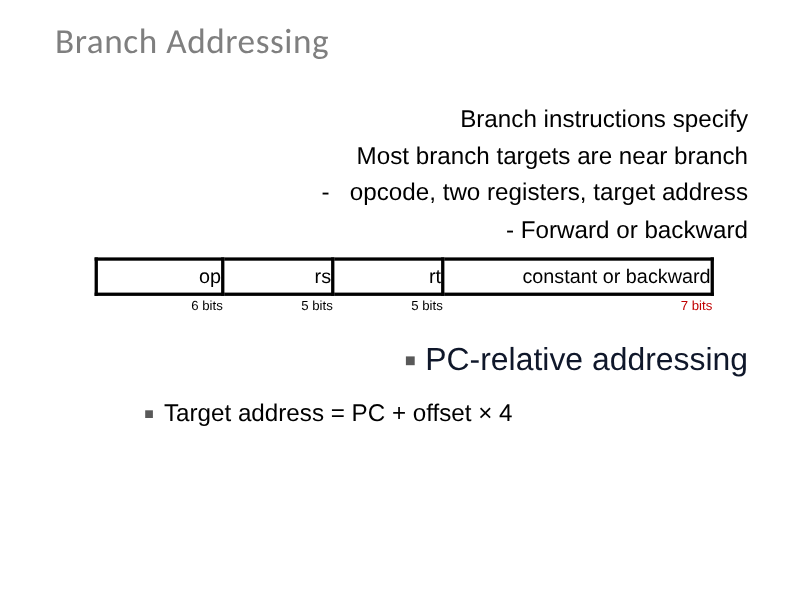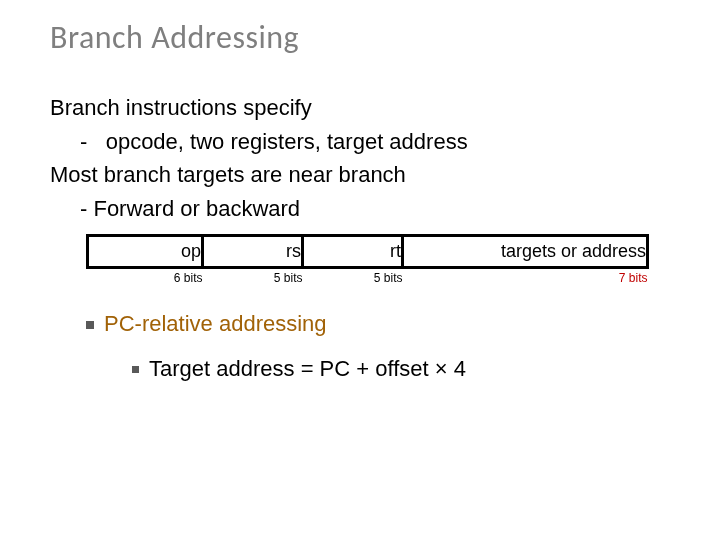--- a/index.html
+++ b/index.html
@@ -21,20 +21,21 @@
     color: #7f7f7f;
     margin: 0 0 36px 0;
     font-weight: 400;
     letter-spacing: 0.5px;
   }
   .body-text {
     font-size: 22px;
     color: #000;
     line-height: 1.35;
     margin: 0 0 4px 0;
+    text-align: right;
   }
   .indent-dash {
     padding-left: 30px;
   }
   .fmt-table {
     border-collapse: collapse;
     margin: 10px 0 6px 36px;
     table-layout: fixed;
   }
   .fmt-table td {
@@ -65,58 +66,59 @@
     height: 7px;
     background: #595959;
     vertical-align: middle;
     margin-right: 10px;
   }
   .pc-block {
     margin-top: 22px;
     margin-left: 36px;
   }
   .pc-main {
-    font-size: 22px;
-    color: #a16207;
+    font-size: 29px;
+    color: #0f172a;
     margin-bottom: 6px;
+    text-align: right;
   }
   .pc-sub {
     font-size: 22px;
     color: #000;
     margin-left: 46px;
     line-height: 1.45;
     margin-top: 16px;
   }
 </style>
 </head>
 <body>
 
 <div class="slide">
   <h1 class="title">Branch Addressing</h1>
 
   <div>
     <p class="body-text">Branch instructions specify</p>
+    <p class="body-text">Most branch targets are near branch</p>
     <p class="body-text indent-dash">-&nbsp;&nbsp;&nbsp;opcode, two registers, target address</p>
-    <p class="body-text">Most branch targets are near branch</p>
     <p class="body-text indent-dash">- Forward or backward</p>
   </div>
 
   <table class="fmt-table">
     <colgroup>
       <col style="width:115px">
       <col style="width:100px">
       <col style="width:100px">
       <col style="width:245px">
     </colgroup>
     <tbody>
         <tr>
       <td class="topcell">op</td>
       <td class="topcell">rs</td>
       <td class="topcell">rt</td>
-      <td class="topcell">targets or address</td>
+      <td class="topcell">constant or backward</td>
     </tr>
     <tr class="bits-row">
       <td>6 bits</td>
       <td>5 bits</td>
       <td>5 bits</td>
       <td class="bits-red">7 bits</td>
     </tr>
   </tbody>
     </table>
 

